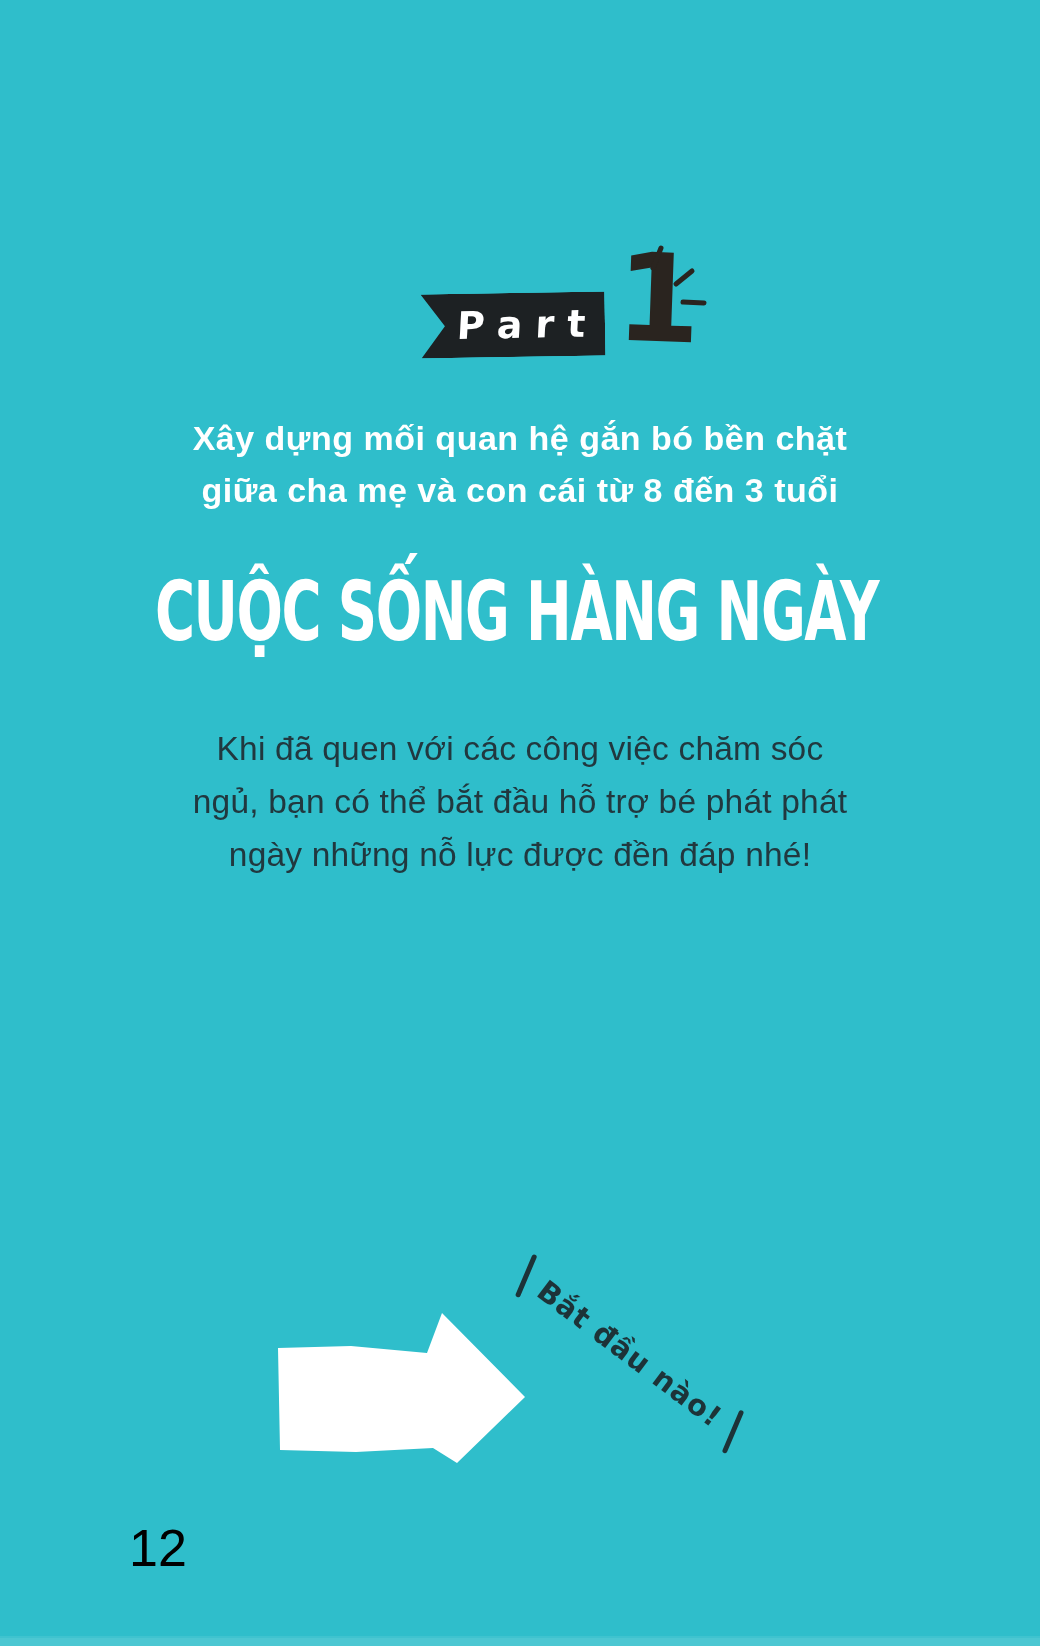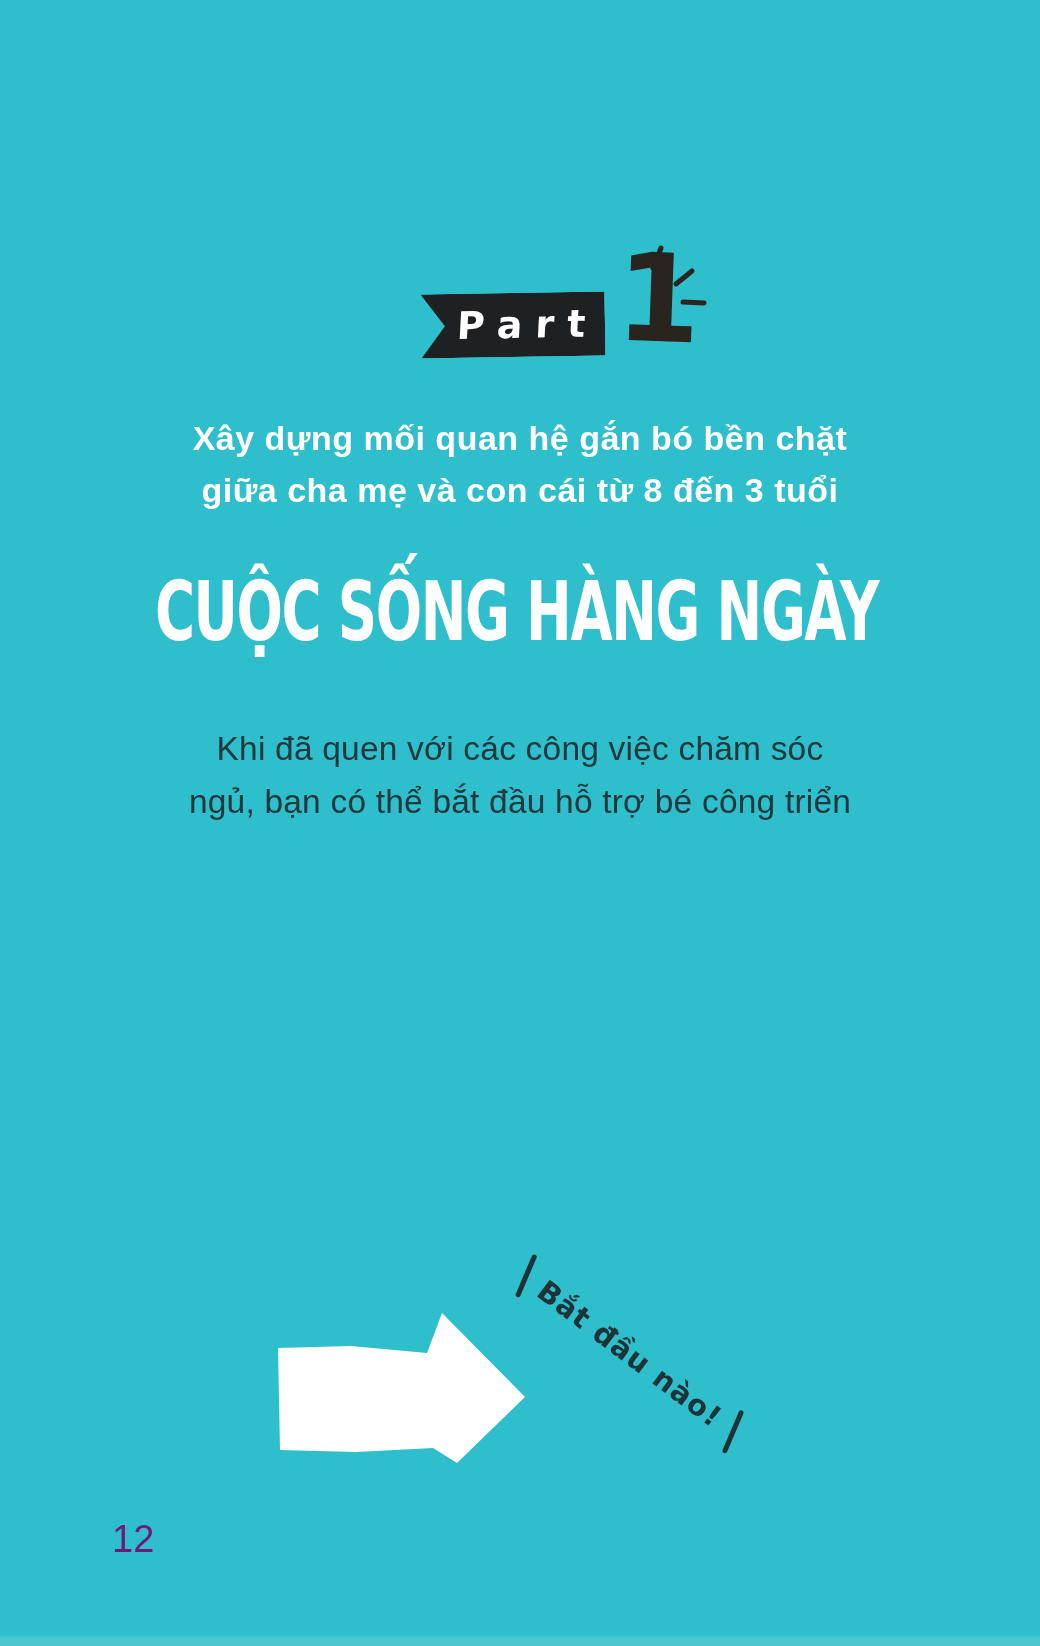--- a/index.html
+++ b/index.html
@@ -116,23 +116,23 @@
     font-family: "DejaVu Sans", sans-serif;
     font-size: 29px;
     font-weight: bold;
     letter-spacing: 1px;
     color: #1d3338;
   }
 
   
   .page-number {
     position: absolute;
-    left: 112px; top: 1518px;
-    font-size: 38px;
-    color: #701a75;
+    left: 129px; top: 1518px;
+    font-size: 52px;
+    color: #000000;
   }
 
   
   .bottom-strip {
     position: absolute;
     left: 0; right: 0; bottom: 0;
     height: 8px;
     background: #4cc7d2;
     border-top: 2px solid #3fc3cf;
   }
@@ -156,21 +156,22 @@
     <div>Xây dựng mối quan hệ gắn bó bền chặt</div>
     <div>giữa cha mẹ và con cái từ 8 đến 3 tuổi</div>
   </div>
 
   <div class="main-title">
     <span class="squeeze">CUỘC SỐNG HÀNG NGÀY</span>
   </div>
 
   <div class="body-text">
     <div>Khi đã quen với các công việc chăm sóc</div>
-    <div>ngủ, bạn có thể bắt đầu hỗ trợ bé công triển</div>
+    <div>ngủ, bạn có thể bắt đầu hỗ trợ bé phát phát</div>
+    <div>ngày những nỗ lực được đền đáp nhé!</div>
   </div>
 
   <svg class="arrow-svg" width="252" height="154" viewBox="0 0 252 154">
     <polygon points="2,36 75,34 151,41 166,1 249,85 181,151 157,136 80,140 4,138" fill="#ffffff"></polygon>
   </svg>
 
   <div class="start-note">
     <div class="note-slash"></div>
     <span class="note-text">Bắt đầu nào!</span>
     <div class="note-slash"></div>

